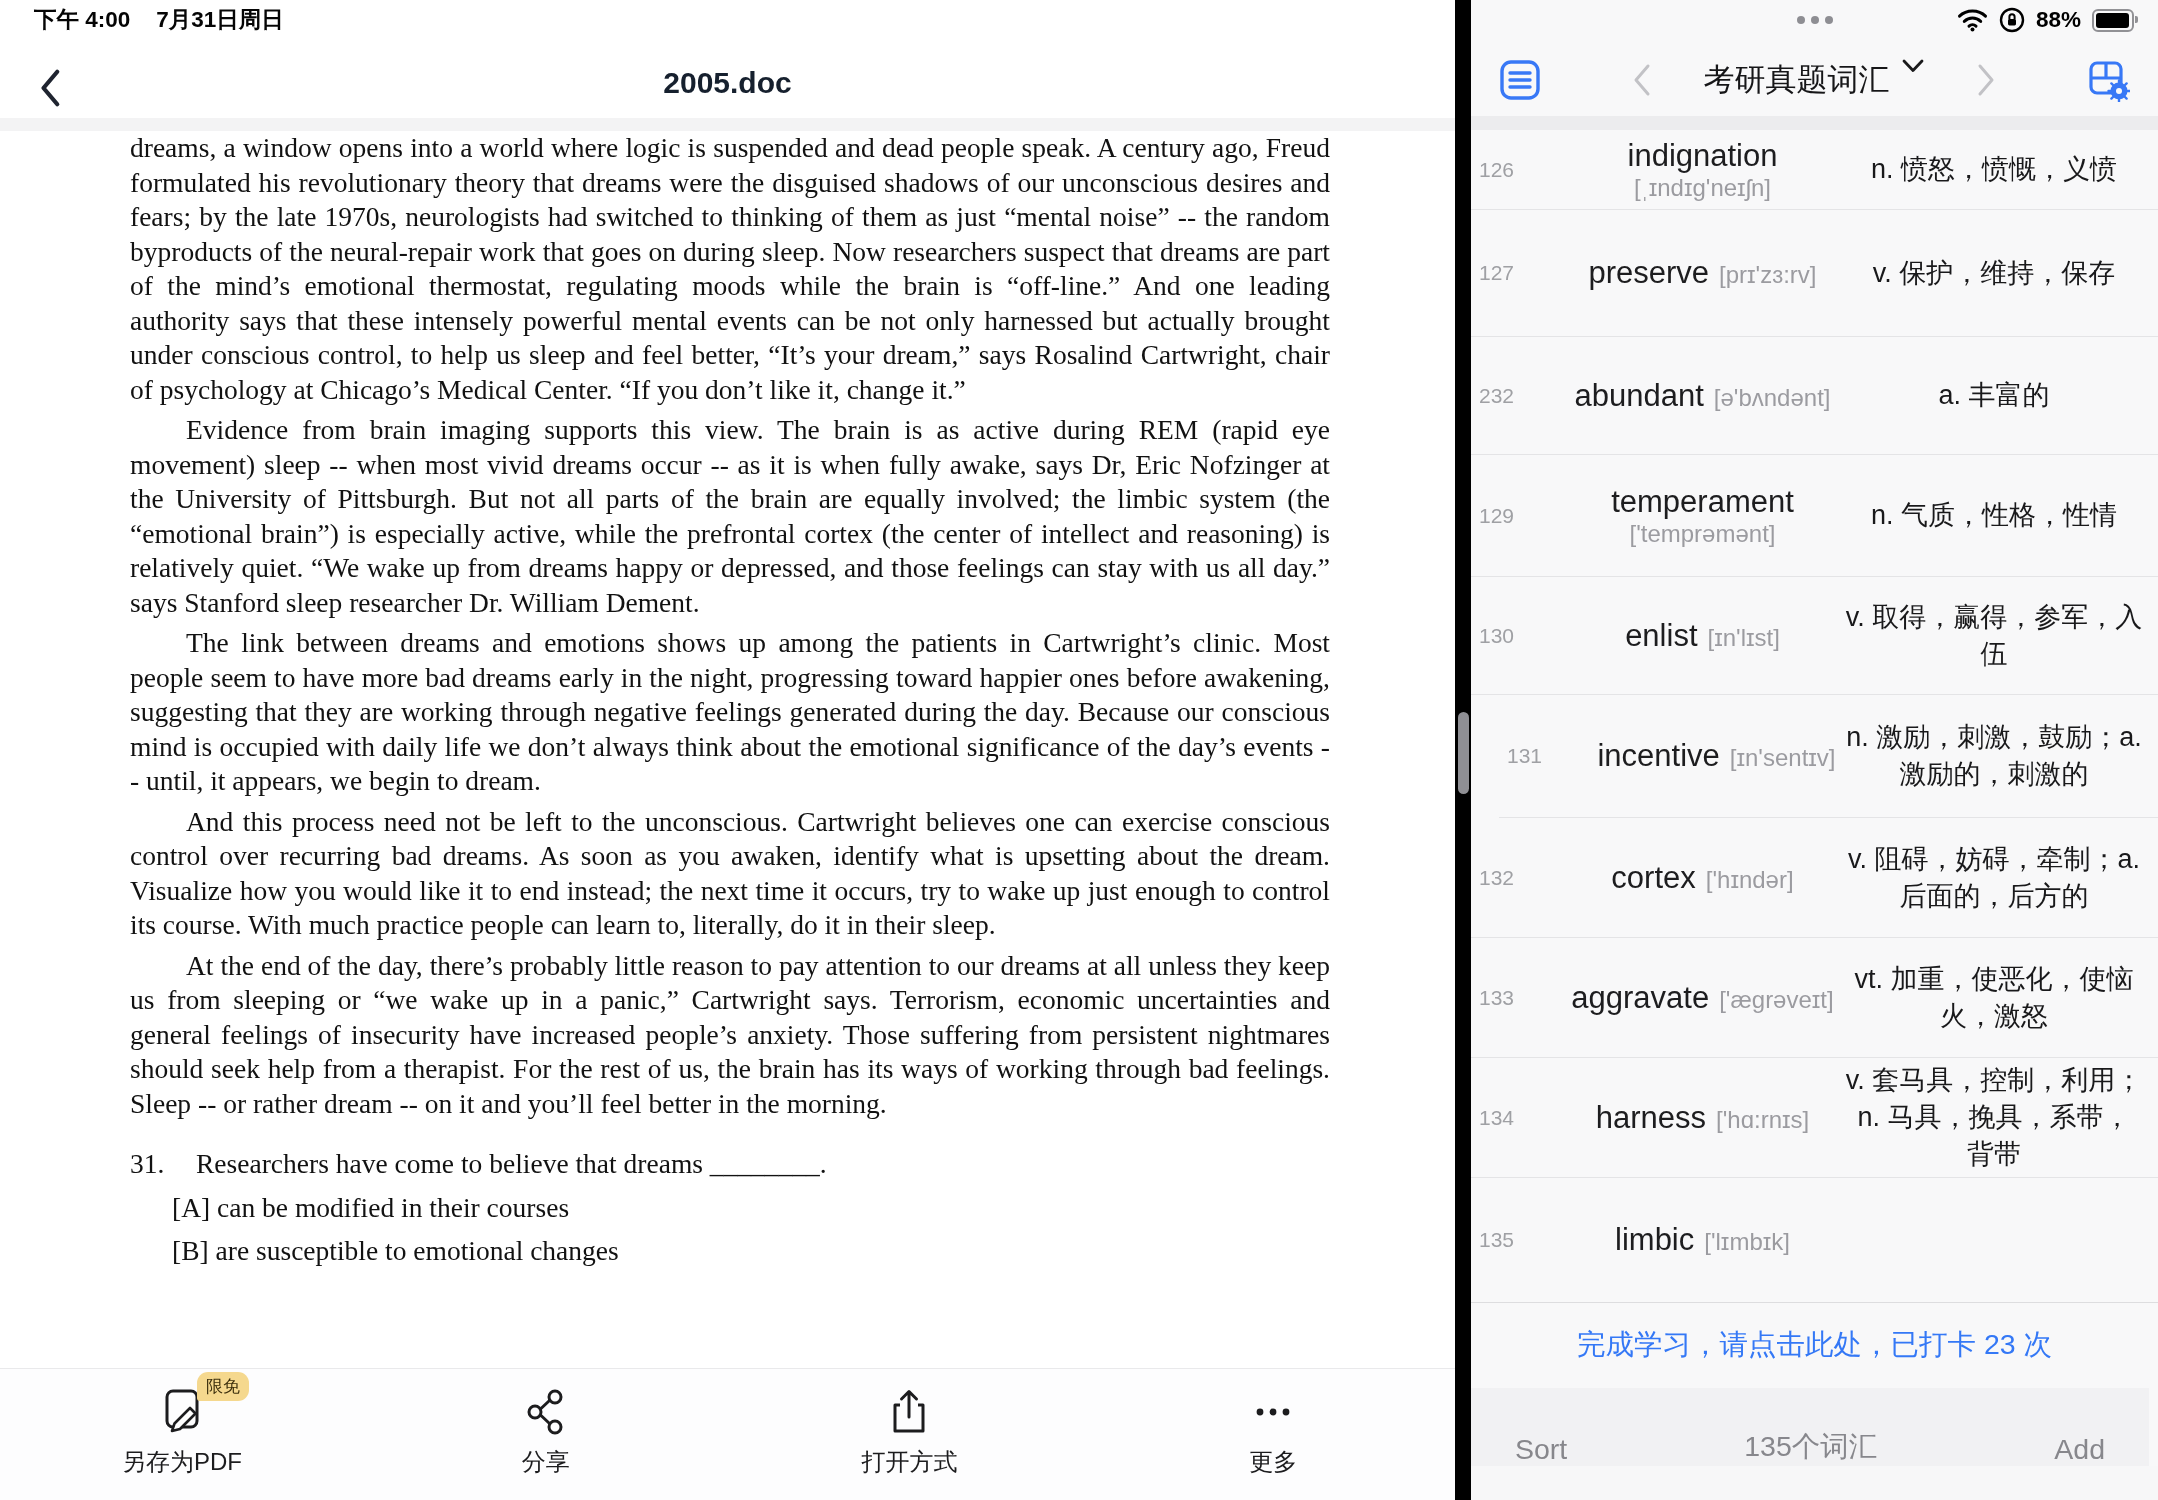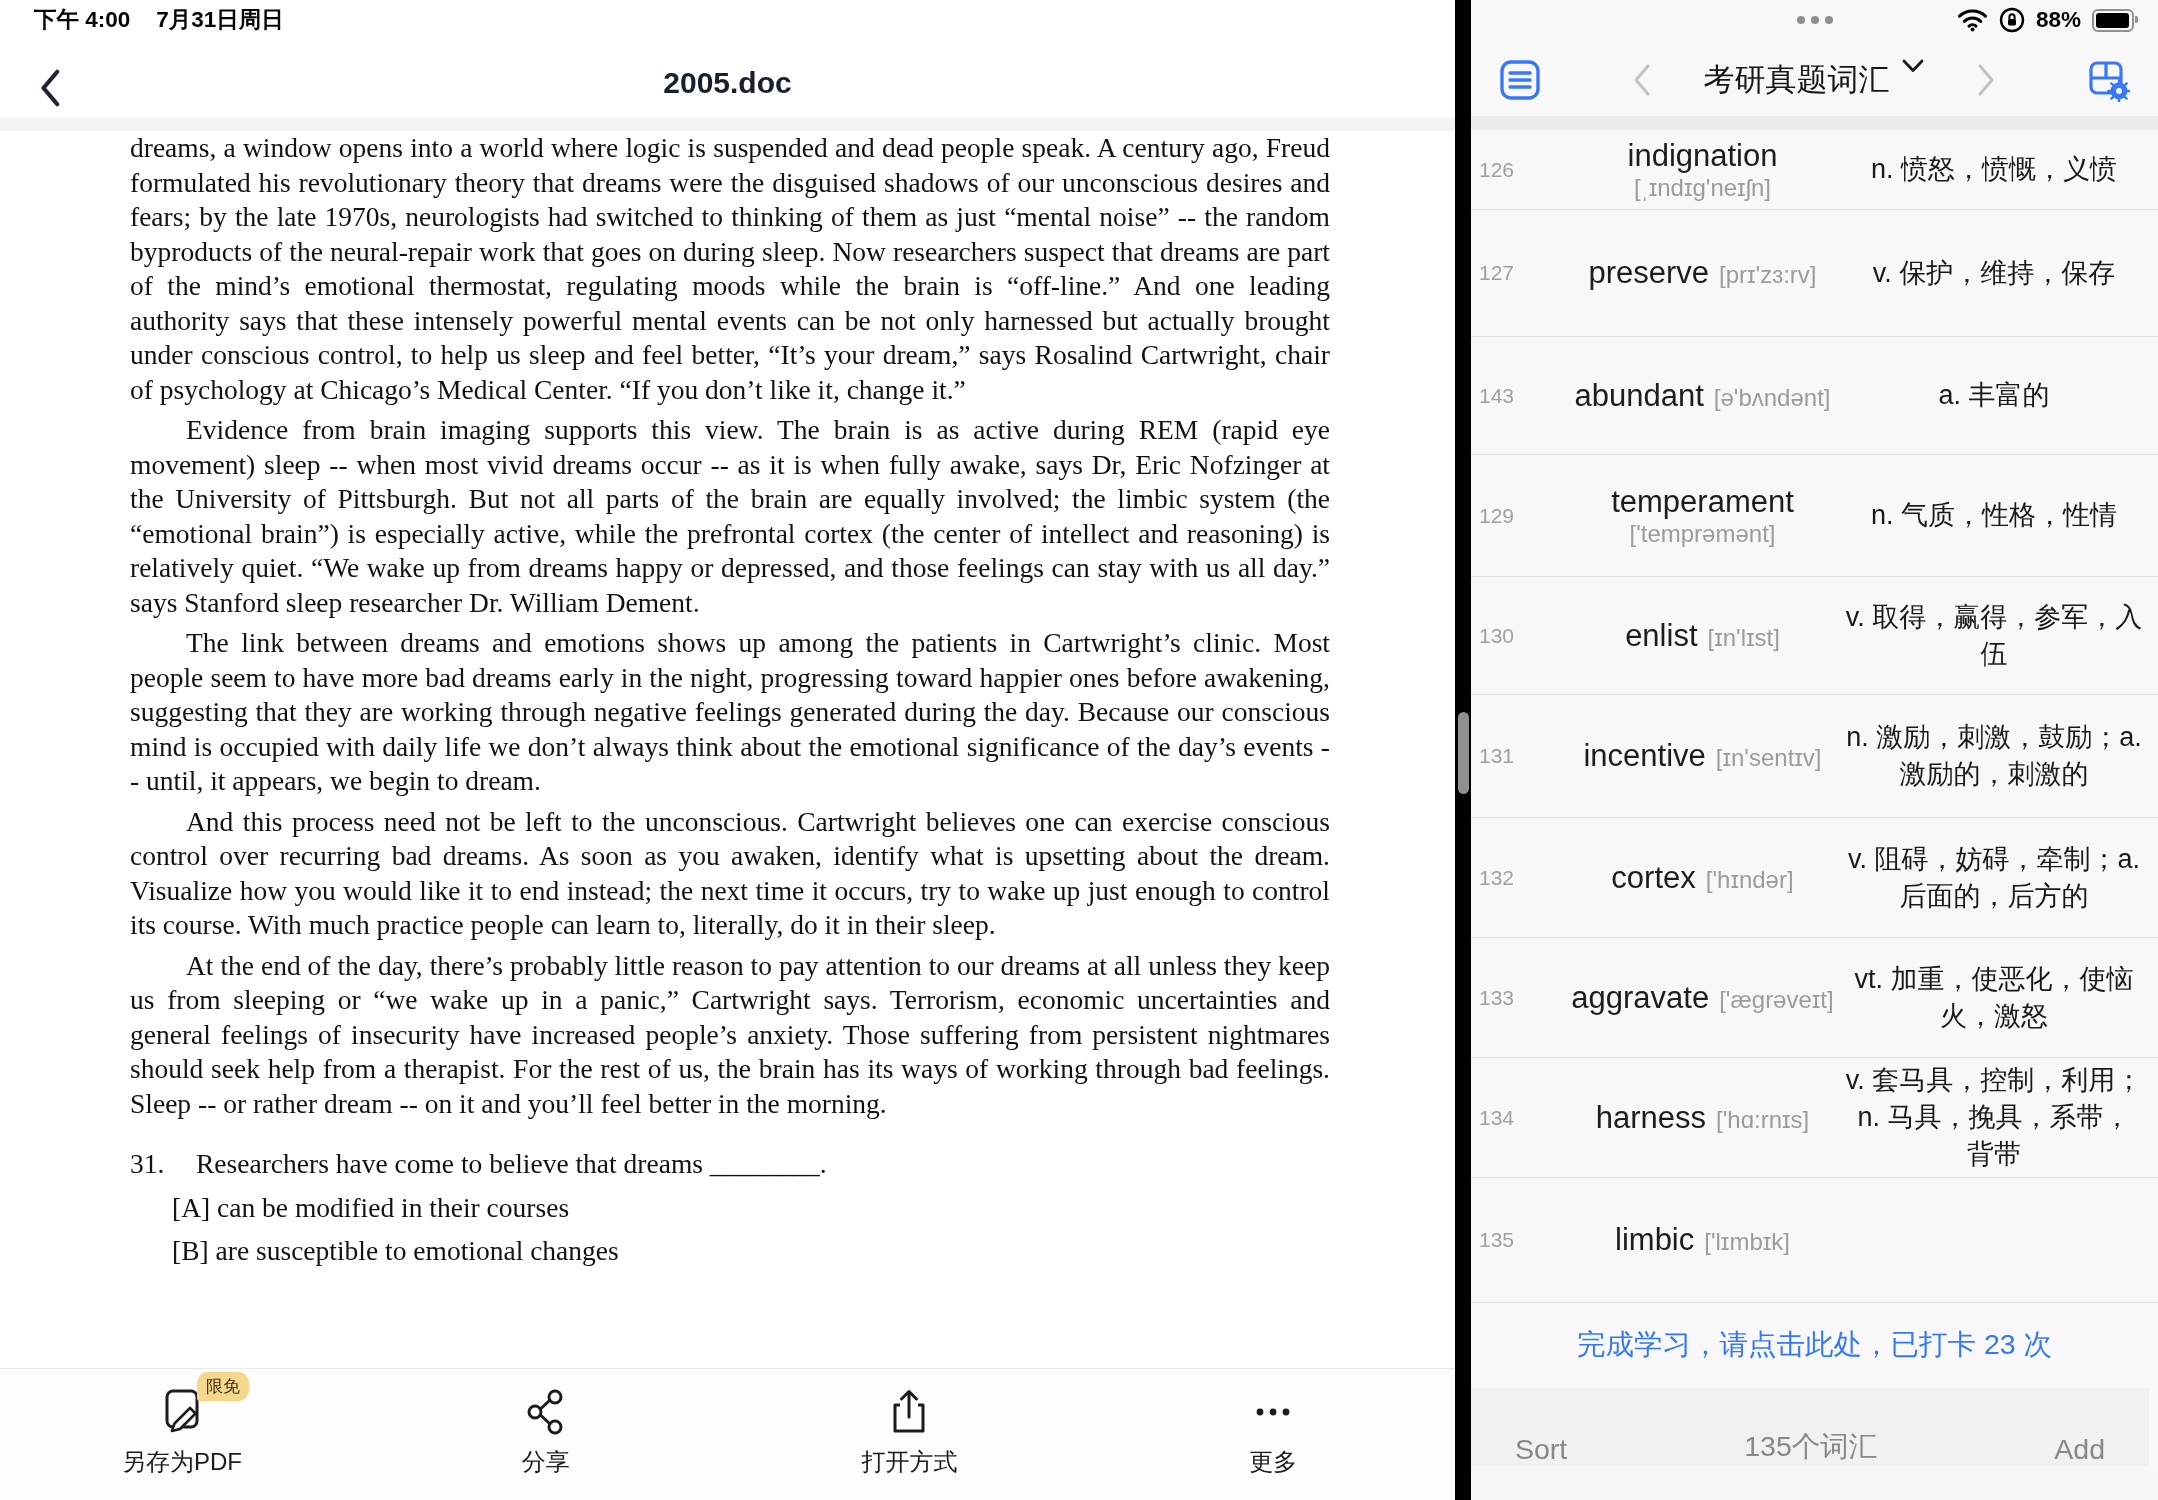--- a/index.html
+++ b/index.html
@@ -46,21 +46,21 @@
 
   .rnav{position:absolute;top:44px;left:0;right:0;height:72px;display:flex;align-items:center;padding:0 28px;box-sizing:border-box;}
   .rnav .grow{flex:1;display:flex;align-items:center;justify-content:center;gap:52px;}
   .rnav-title{display:flex;gap:12px;font-size:31px;color:#161618;cursor:pointer;}
   .nav-strip{position:absolute;top:116px;left:0;right:0;height:14px;background:#ececee;}
 
   .rlist{position:absolute;top:130px;left:0;right:0;bottom:112px;overflow:hidden;}
   .vrow{display:flex;align-items:center;border-bottom:1px solid #e4e4e6;box-sizing:border-box;cursor:pointer;}
   .vrow:nth-of-type(1){height:80px;} .vrow:nth-of-type(2){height:127px;}
   .vrow:nth-of-type(3){height:118px;} .vrow:nth-of-type(4){height:122px;}
-  .vrow:nth-of-type(5){height:118px;} .vrow:nth-of-type(6){height:123px;}
+  .vrow:nth-of-type(5){height:118px;} .vrow:nth-of-type(6){height:123px;margin-left:28px;}
   .vrow:nth-of-type(7){height:120px;} .vrow:nth-of-type(8){height:120px;}
   .vrow:nth-of-type(9){height:120px;} .vrow:nth-of-type(10){height:125px;border-bottom:1px solid #dddddf;}
   .vnum{width:48px;flex:none;padding-left:8px;font-size:21px;color:#9fa0a4;}
   .vword{flex:1;text-align:center;padding-left:34px;}
   .vword .w{font-size:31px;color:#1d1d1f;}
   .vword .p{font-size:24px;color:#9b9ba0;}
   .vrow:not(.stacked) .p{margin-left:10px;}
   .stacked .w,.stacked .p{display:block;line-height:1.16;}
   .vdef{width:300px;flex:none;margin-right:14px;text-align:center;font-size:27px;line-height:37px;color:#19191b;}
   .checkin{height:84px;display:flex;align-items:center;justify-content:center;font-size:28.5px;color:#3478f6;cursor:pointer;}
@@ -237,21 +237,21 @@
             <span class="p">[ˌɪndɪɡ'neɪʃn]</span>
           </span>
         <span class="vdef">n. 愤怒，愤慨，义愤</span>
       </div>
       <div class="vrow">
         <span class="vnum">127</span>
         <span class="vword"><span class="w">preserve</span><span class="p">[prɪ'zɜ:rv]</span></span>
         <span class="vdef">v. 保护，维持，保存</span>
       </div>
       <div class="vrow">
-        <span class="vnum">143</span>
+        <span class="vnum">232</span>
         <span class="vword"><span class="w">abundant</span><span class="p">[ə'bʌndənt]</span></span>
         <span class="vdef">a. 丰富的</span>
       </div>
       <div class="vrow stacked">
         <span class="vnum">129</span>
         <span class="vword">
             <span class="w">temperament</span>
             <span class="p">['temprəmənt]</span>
           </span>
         <span class="vdef">n. 气质，性格，性情</span>

